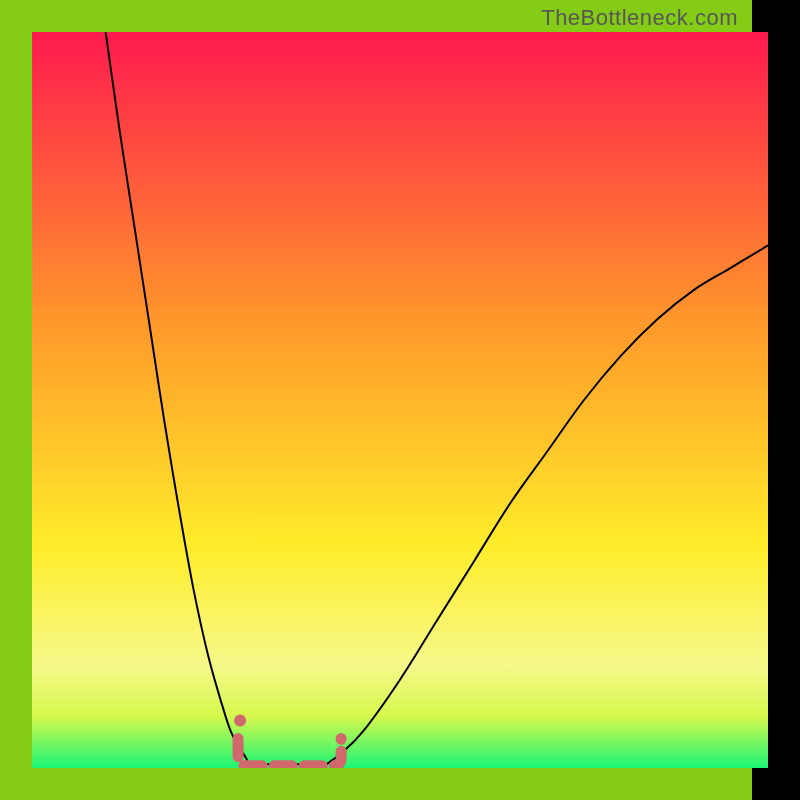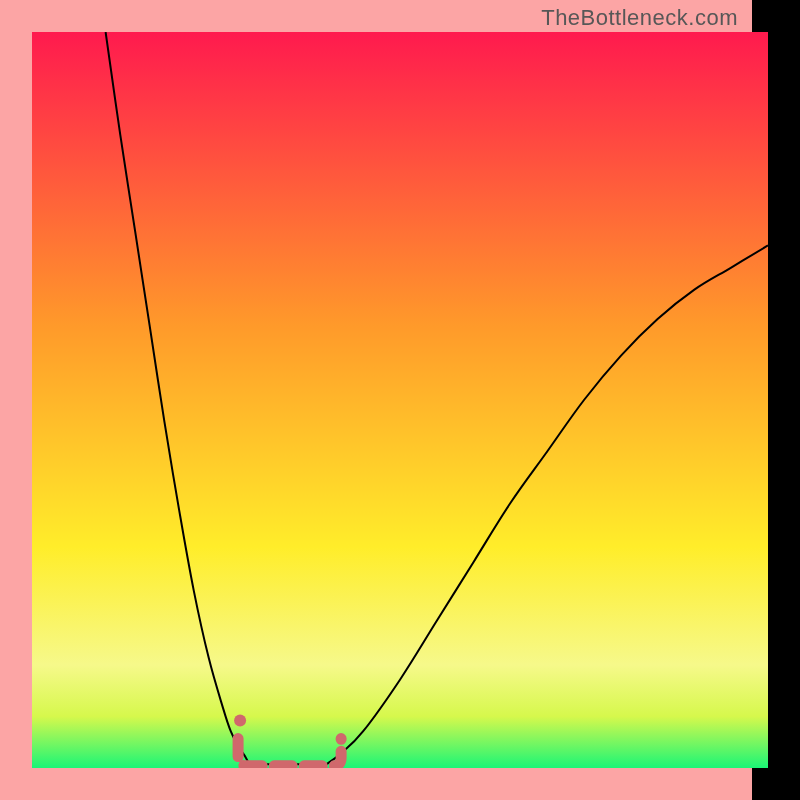--- a/index.html
+++ b/index.html
@@ -10,21 +10,21 @@
     overflow: hidden;
     background: #000;
     font-family: Arial, Helvetica, sans-serif;
   }
   .frame {
     position: absolute;
     top: 0;
     left: 0;
     width: 752px;
     height: 800px;
-    background: #fca5a5;
+    background: #84cc16;
   }
   .plot-area {
     position: absolute;
     top: 32px;
     left: 32px;
     width: 736px;
     height: 736px;
   }
   .watermark {
     position: absolute;

